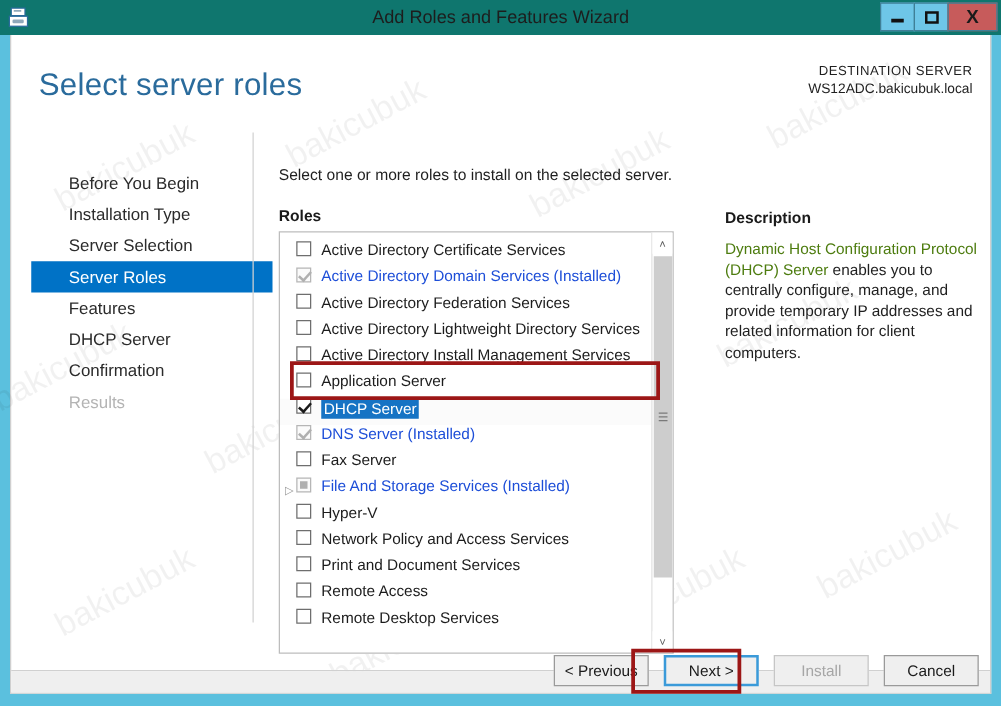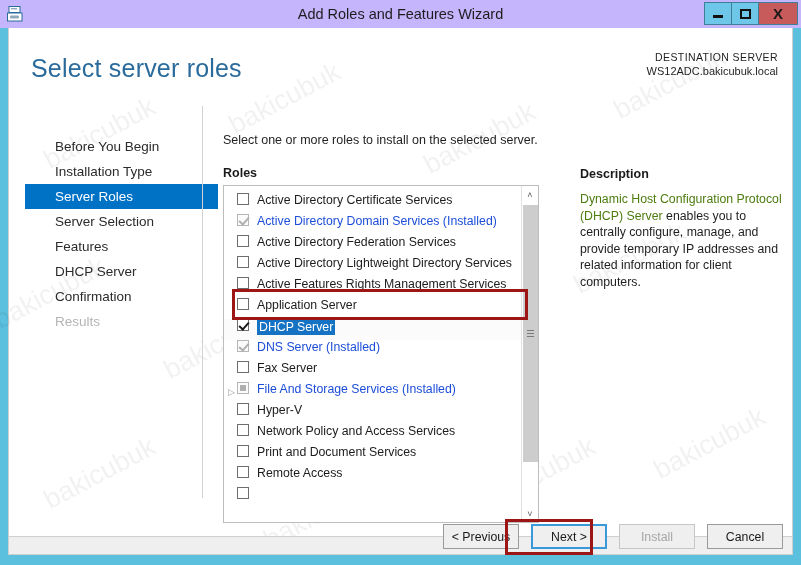--- a/index.html
+++ b/index.html
@@ -14,21 +14,21 @@
     position: relative;
     width: 801px; height: 565px;
     background: #5bc0de;
     overflow: hidden;
   }
 
   
   .titlebar {
     position: absolute; left: 0; top: 0;
     width: 801px; height: 28px;
-    background: #c4b5fd;
+    background: #0f766e;
     display: flex; align-items: center;
   }
   .app-icon {
     position: absolute; left: 4px; top: 3px;
     width: 22px; height: 22px;
     display: flex; align-items: center; justify-content: center;
   }
   .title-text {
     position: absolute; left: 0; top: 0;
     width: 801px; height: 28px;
@@ -330,22 +330,22 @@
 
     <div class="page-title">Select server roles</div>
     <div class="dest">
       <span class="lbl">DESTINATION SERVER</span>
       <span class="val">WS12ADC.bakicubuk.local</span>
     </div>
 
     <div class="sidebar" id="sidebar">
         <div class="side-item">Before You Begin</div>
         <div class="side-item">Installation Type</div>
+        <div class="side-item">Server Selection</div>
         <div class="side-item active">Server Roles</div>
-        <div class="side-item">Server Selection</div>
         <div class="side-item">Features</div>
         <div class="side-item">DHCP Server</div>
         <div class="side-item">Confirmation</div>
         <div class="side-item disabled">Results</div>
       </div>
     <div class="side-sep"></div>
 
     <div class="instruction">Select one or more roles to install on the selected server.</div>
     <div class="roles-label">Roles</div>
 
@@ -362,21 +362,21 @@
           <div class="role-row">
             <span class="cb"></span>
             <span class="role-label">Active Directory Federation Services</span>
           </div>
           <div class="role-row">
             <span class="cb"></span>
             <span class="role-label">Active Directory Lightweight Directory Services</span>
           </div>
           <div class="role-row">
             <span class="cb"></span>
-            <span class="role-label">Active Features Rights Management Services</span>
+            <span class="role-label">Active Directory Install Management Services</span>
           </div>
           <div class="role-row">
             <span class="cb"></span>
             <span class="role-label">Application Server</span>
           </div>
           <div class="role-row selected">
             <span class="cb checked"></span>
             <span class="role-label">DHCP Server</span>
           </div>
           <div class="role-row disabled">
@@ -403,20 +403,21 @@
           <div class="role-row">
             <span class="cb"></span>
             <span class="role-label">Print and Document Services</span>
           </div>
           <div class="role-row">
             <span class="cb"></span>
             <span class="role-label">Remote Access</span>
           </div>
           <div class="role-row">
             <span class="cb"></span>
+            <span class="role-label">Remote Desktop Services</span>
           </div>
         </div>
       <div class="sb">
         <div class="sb-arrow up">˄</div>
         <div class="sb-thumb">
           <div class="sb-grip">
               <i></i>
               <i></i>
               <i></i>
             </div>

